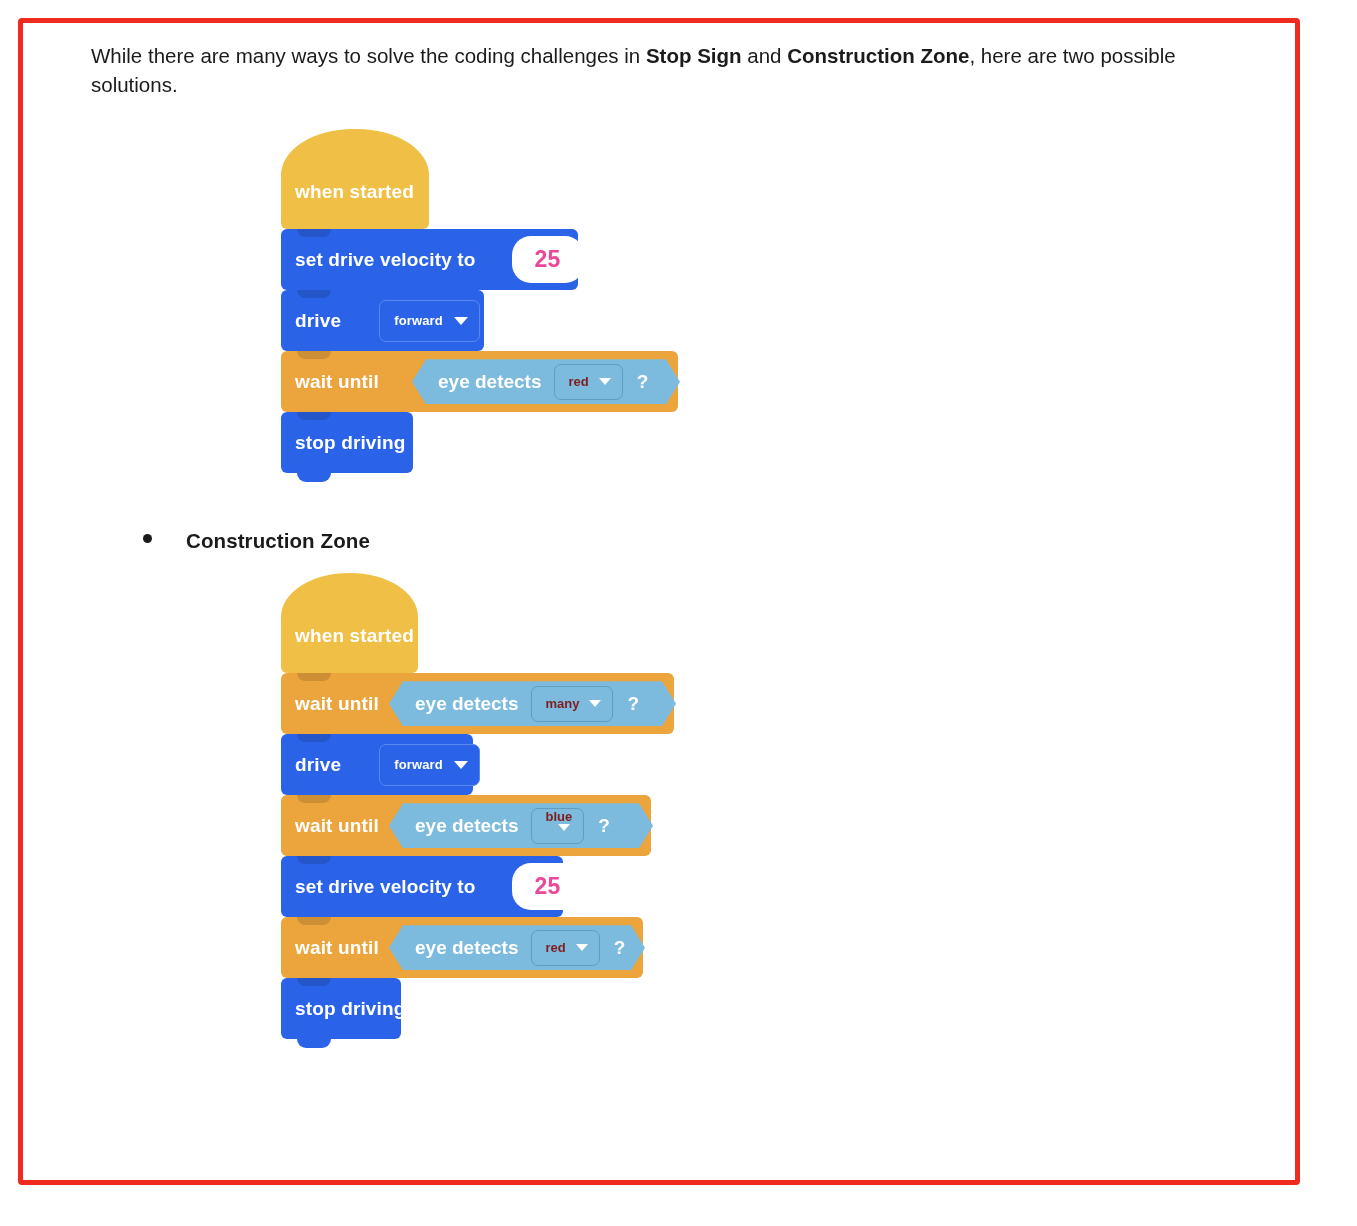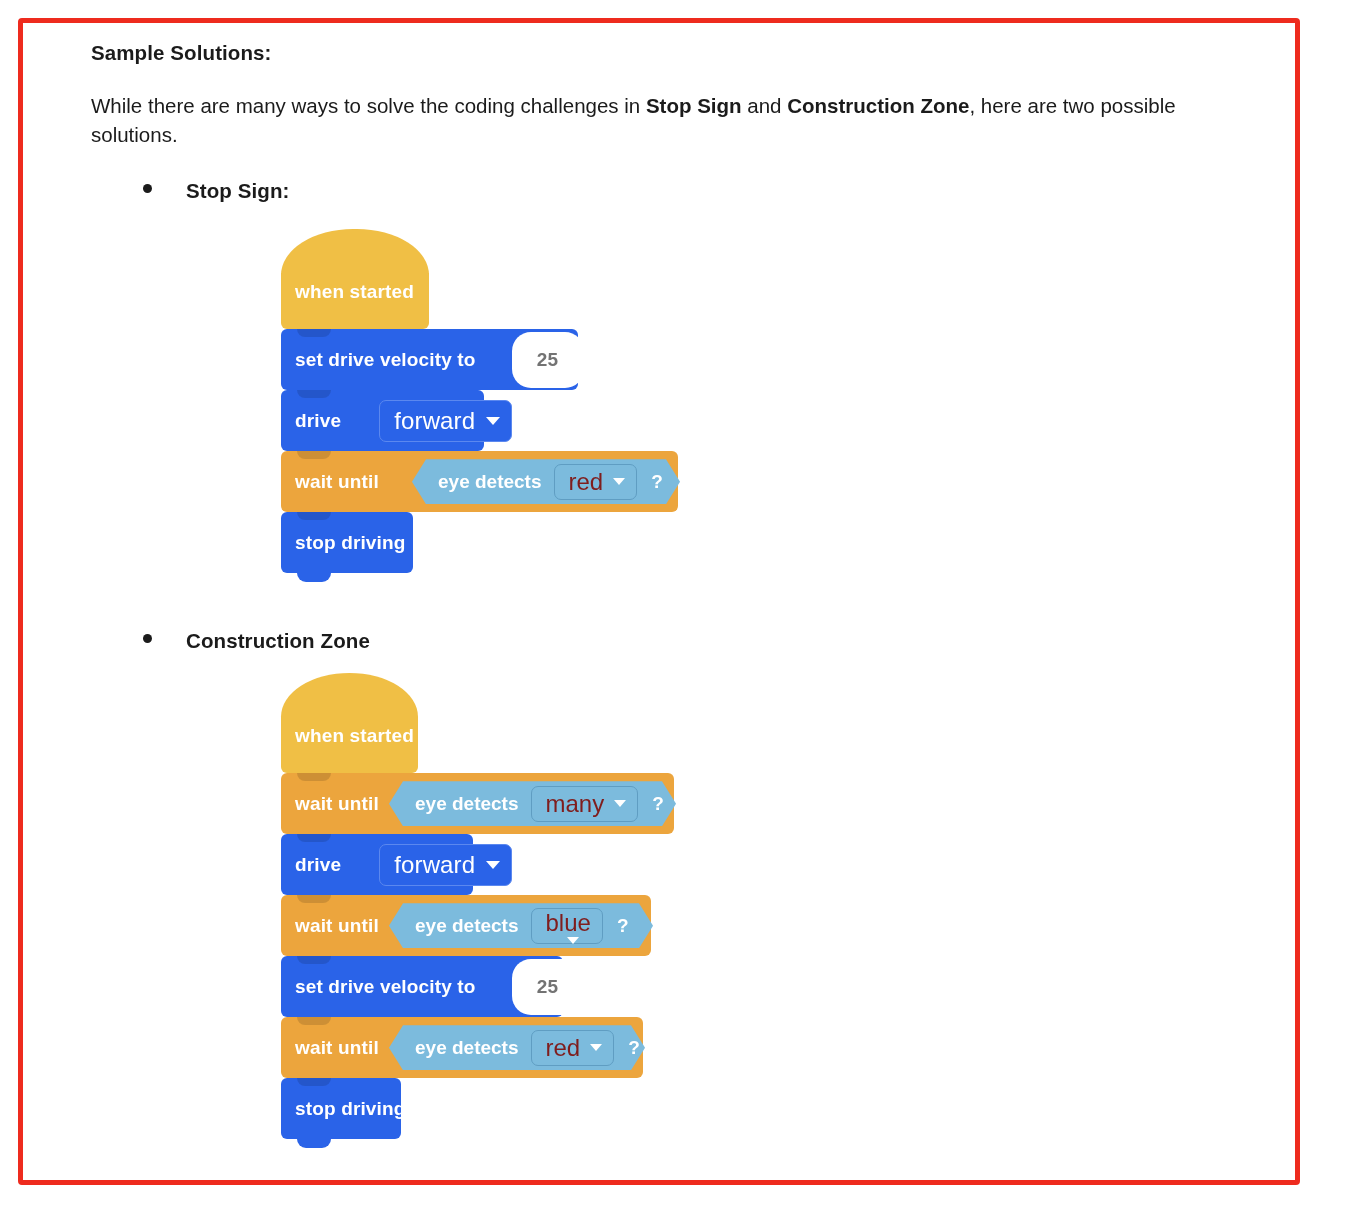--- a/index.html
+++ b/index.html
@@ -151,40 +151,40 @@
     border-radius:0 0 9px 9px;
     background:#f0bf45;
   }
 
   
   .oval{
     display:inline-flex;
     align-items:center;
     justify-content:center;
     min-width:50px;
-    height:56px;
+    height:47px;
     padding:0 11px;
     margin:0 8px;
     background:#ffffff;
     border-radius:19px;
-    color:#737373;
-    font-size:19px;
+    color:#ec4899;
+    font-size:23px;
     font-weight:bold;
   }
 
   
   .ddl{
     display:inline-flex;
     align-items:center;
     height:42px;
     padding:0 11px 0 14px;
     margin-left:10px;
     border-radius:7px;
-    font-size:24px;
-    font-weight:normal;
+    font-size:13px;
+    font-weight:bold;
     color:#ffffff;
     box-sizing:border-box;
   }
   .ddl.on-blue{
     background:#2a63e8;
     border:1.5px solid #5b88ef;
   }
   .ddl.on-hex{
     background:#7cbbdd;
     border:1.5px solid #5f9dc2;
@@ -217,28 +217,23 @@
   .hex .qmark{margin-left:14px;}
   .hex .ddl{height:36px;margin-left:12px;}
   .hex .caret{border-top-width:7px;border-left-width:6px;border-right-width:6px;margin-left:10px;}
 </style>
 </head>
 <body>
 
 <div id="page-frame" style="border-color: rgb(238, 43, 30);">
   <div id="content">
 
-    <div class="heading">Sample Solutions:</div>
 
     <p class="para"><span>While there are many ways to solve the coding challenges in </span><b>Stop Sign</b><span> and </span><b>Construction Zone</b><span>, here are two possible solutions.</span></p>
 
-    <div class="bullet-row">
-      <span class="bullet-dot"></span>
-      <span class="bullet-label">Stop Sign:</span>
-    </div>
 
     <div class="stack s1">
 
       <div class="brow" style="height:100px;">
         <div class="hat">
           <div class="hat-top" style="background: rgb(240, 191, 69);"></div>
           <div class="hat-body" style="background: rgb(240, 191, 69);"></div>
           <div class="hat-label">when started</div>
           <div class="bump-out" style="background: rgb(240, 191, 69);"></div>
         </div>

